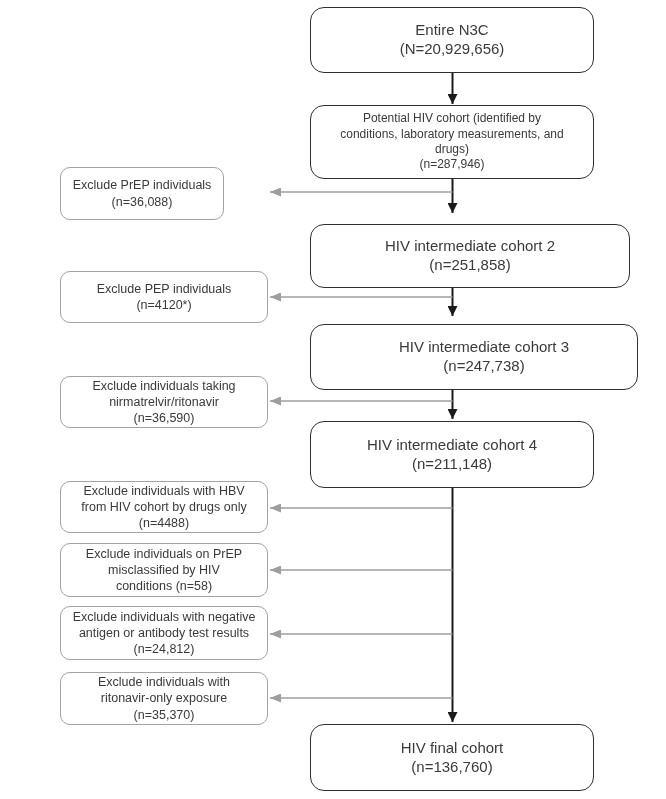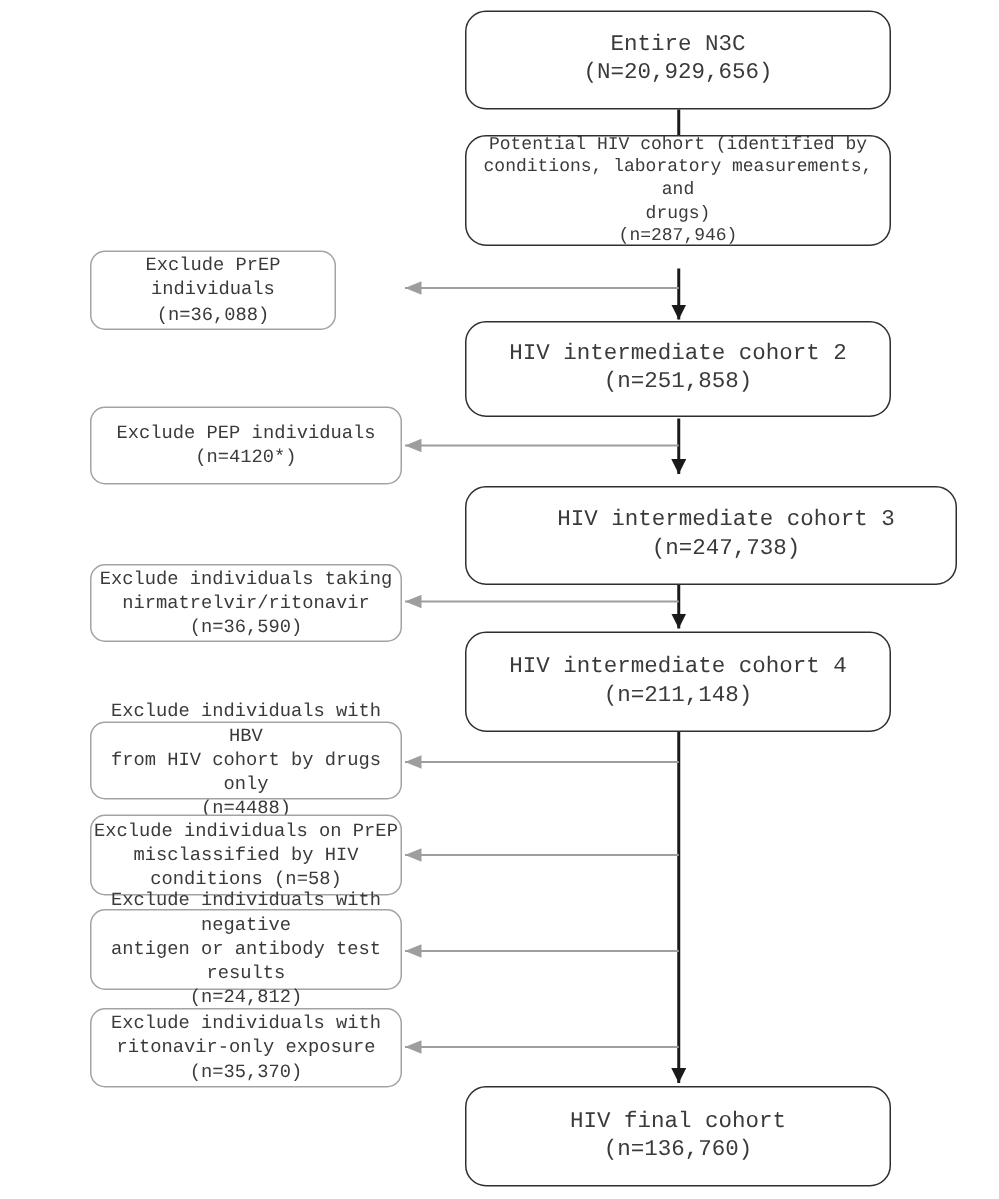--- a/index.html
+++ b/index.html
@@ -1,18 +1,18 @@
 <!DOCTYPE html>
 <html><head>
 <meta charset="utf-8">
 <style>
   html,body{margin:0;padding:0;background:#ffffff;}
   #canvas{
     position:relative;width:666px;height:799px;background:#ffffff;
-    font-family:Liberation Mono, monospace;color:#3a3a3a;overflow:hidden;
+    font-family:Liberation Sans, sans-serif;color:#3a3a3a;overflow:hidden;
   }
   #connectors{position:absolute;left:0;top:0;z-index:0;}
   .box{
     position:absolute;z-index:1;background:#ffffff;box-sizing:border-box;
     display:flex;align-items:center;justify-content:center;text-align:center;
   }
   .box span{white-space:pre-line;display:block;width:100%;}
   .main-box{
     border:1.8px solid #2f2f2f;border-radius:14px;
     font-size:15px;line-height:1.25;
@@ -51,28 +51,28 @@
     <line x1="452.5" y1="570" x2="270" y2="570" stroke="#9e9e9e" stroke-width="1.4" marker-end="url(#arrow-gray)"></line>
     <line x1="452.5" y1="634" x2="270" y2="634" stroke="#9e9e9e" stroke-width="1.4" marker-end="url(#arrow-gray)"></line>
     <line x1="452.5" y1="698" x2="270" y2="698" stroke="#9e9e9e" stroke-width="1.4" marker-end="url(#arrow-gray)"></line>
   </svg>
 
   <div class="box main-box" style="left:310px;top:7px;width:284px;height:66px;">
     <span>Entire N3C
 (N=20,929,656)</span>
   </div>
 
-  <div class="box main-box small-text" style="left:310px;top:90px;width:284px;height:74px;">
+  <div class="box main-box small-text" style="left:310px;top:105px;width:284px;height:74px;">
     <span>Potential HIV cohort (identified by
 conditions, laboratory measurements, and
 drugs)
 (n=287,946)</span>
   </div>
 
-  <div class="box main-box" style="left:310px;top:214px;width:284px;height:64px;">
+  <div class="box main-box" style="left:310px;top:224px;width:320px;height:64px;">
     <span>HIV intermediate cohort 2
 (n=251,858)</span>
   </div>
 
   <div class="box main-box" style="left:310px;top:324px;width:328px;height:66px;padding-left:20px;">
     <span>HIV intermediate cohort 3
 (n=247,738)</span>
   </div>
 
   <div class="box main-box" style="left:310px;top:421px;width:284px;height:67px;">

